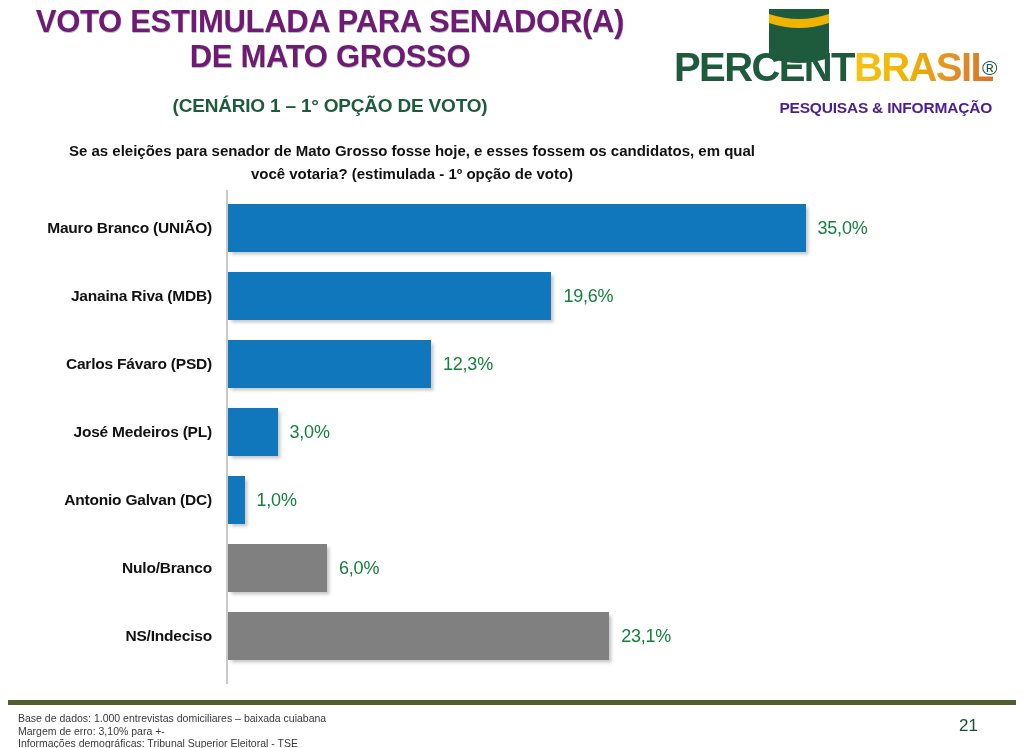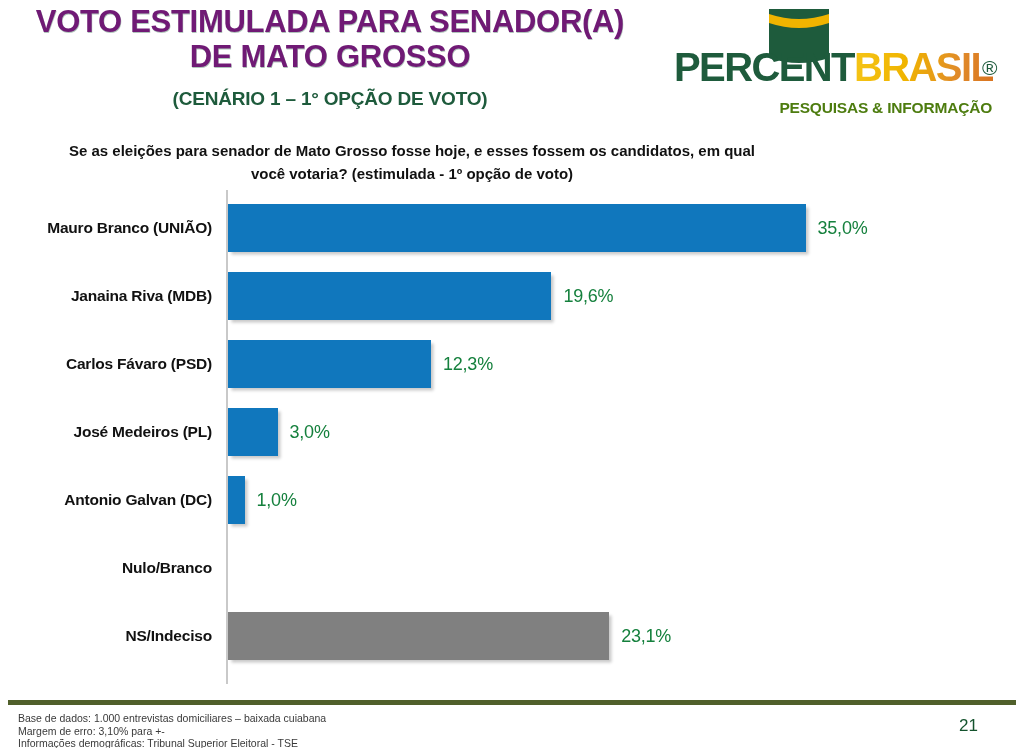--- a/index.html
+++ b/index.html
@@ -22,21 +22,21 @@
     font-size:31px;
     line-height:35px;
     letter-spacing:-0.3px;
     text-shadow:0.5px 0.5px 0 rgba(30,91,60,0.35);
   }
   .title-sub {
     color:#1E5B3C;
     font-weight:bold;
     font-size:19px;
     line-height:24px;
-    margin-top:13px;
+    margin-top:20px;
     letter-spacing:-0.2px;
   }
 
   
   .logo { position:absolute; right:14px; top:4px; width:336px; height:112px; }
   .logo-shield {
     position:absolute; left:92px; top:2px; width:66px; height:60px;
   }
   .logo-wordmark {
     position:absolute; left:0px; top:42px; width:310px;
@@ -49,21 +49,21 @@
     -webkit-background-clip:text; background-clip:text;
     color:transparent; -webkit-text-fill-color:transparent;
   }
   .logo-reg {
     position:absolute; left:308px; top:52px;
     color:#1E5B3C; font-size:21px; font-weight:normal;
   }
   .logo-tag {
     position:absolute; left:0px; top:95px; width:318px;
     text-align:right;
-    color:#4d7c0f; font-weight:bold; font-size:15.5px;
+    color:#4c1d95; font-weight:bold; font-size:15.5px;
     letter-spacing:-0.2px; white-space:nowrap;
   }
 
   
   .question {
     position:absolute; left:62px; top:139px; width:700px;
     text-align:center; color:#111;
     font-weight:bold; font-size:15px; line-height:23px;
   }
 
@@ -166,20 +166,24 @@
         </div>
         <div class="row" style="top: 276px; padding-left: 16px;">
           <div class="row-label">Antonio Galvan (DC)</div>
           <div class="bar-wrap" style="width: 796px;">
             <div class="bar blue" style="left: 0px; width: 16.5px; background: rgb(16, 119, 189);"></div>
             <div class="bar-value" style="left: 28.5px;">1,0%</div>
           </div>
         </div>
         <div class="row" style="top: 344px;">
           <div class="row-label">Nulo/Branco</div>
+          <div class="bar-wrap" style="width: 796px;">
+            <div class="bar gray" style="left: 0px; width: 99px; background: rgb(128, 128, 128);"></div>
+            <div class="bar-value" style="left: 111px;">6,0%</div>
+          </div>
         </div>
         <div class="row" style="top: 412px;">
           <div class="row-label">NS/Indeciso</div>
           <div class="bar-wrap" style="width: 796px;">
             <div class="bar gray" style="left: 0px; width: 381.15px; background: rgb(128, 128, 128);"></div>
             <div class="bar-value" style="left: 393.15px;">23,1%</div>
           </div>
         </div>
       </div>
   </div>

